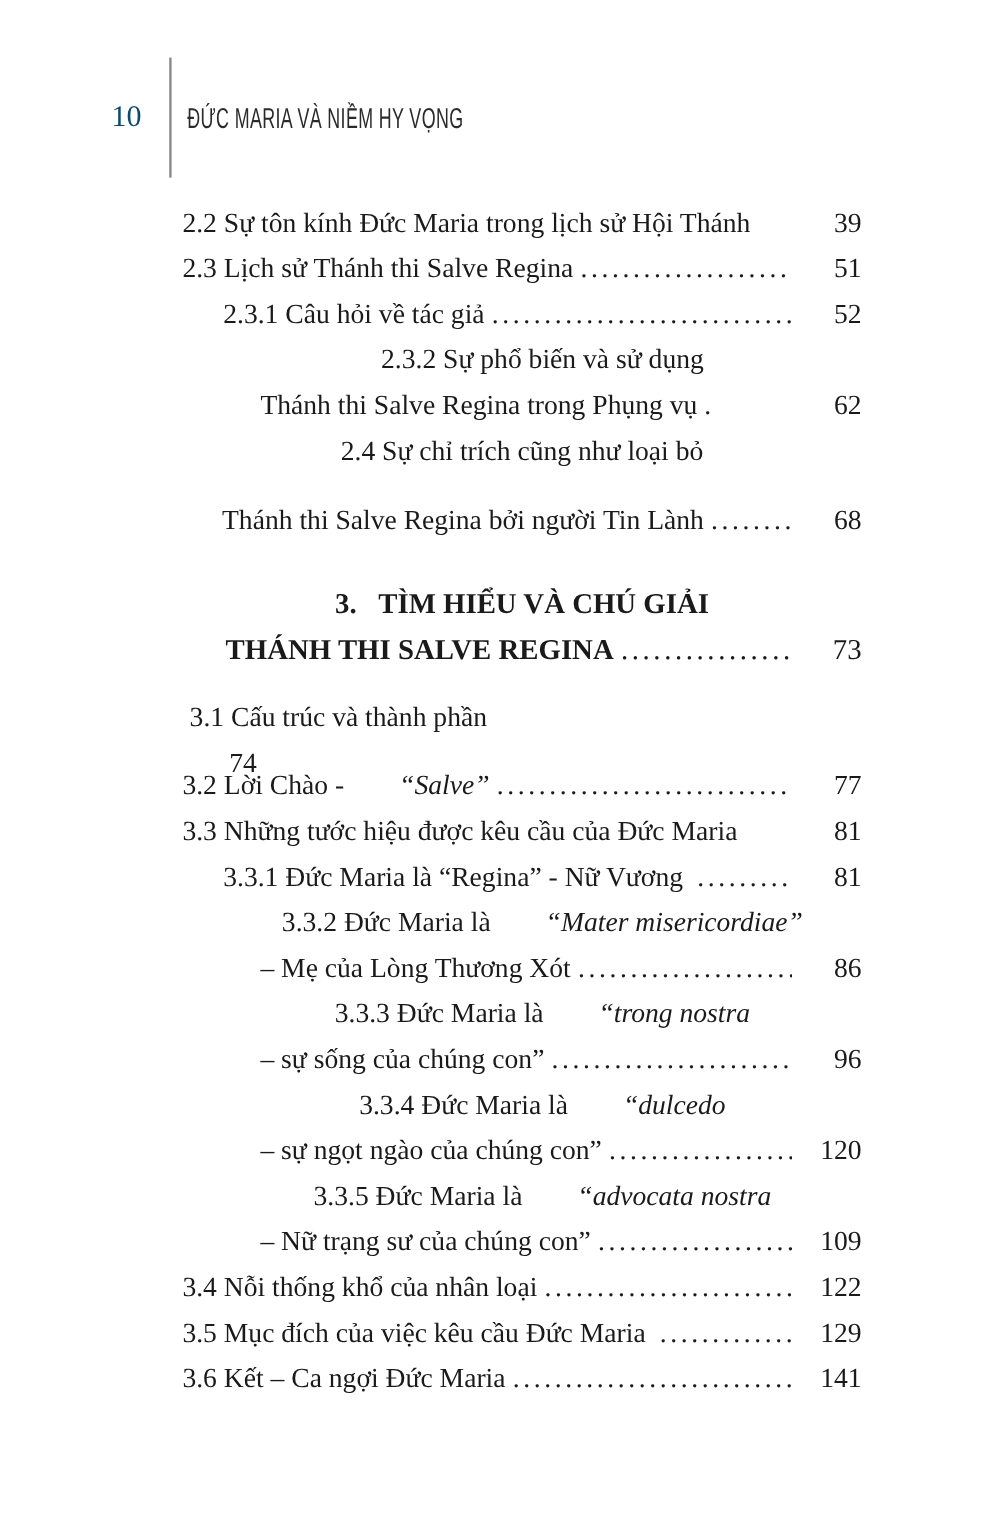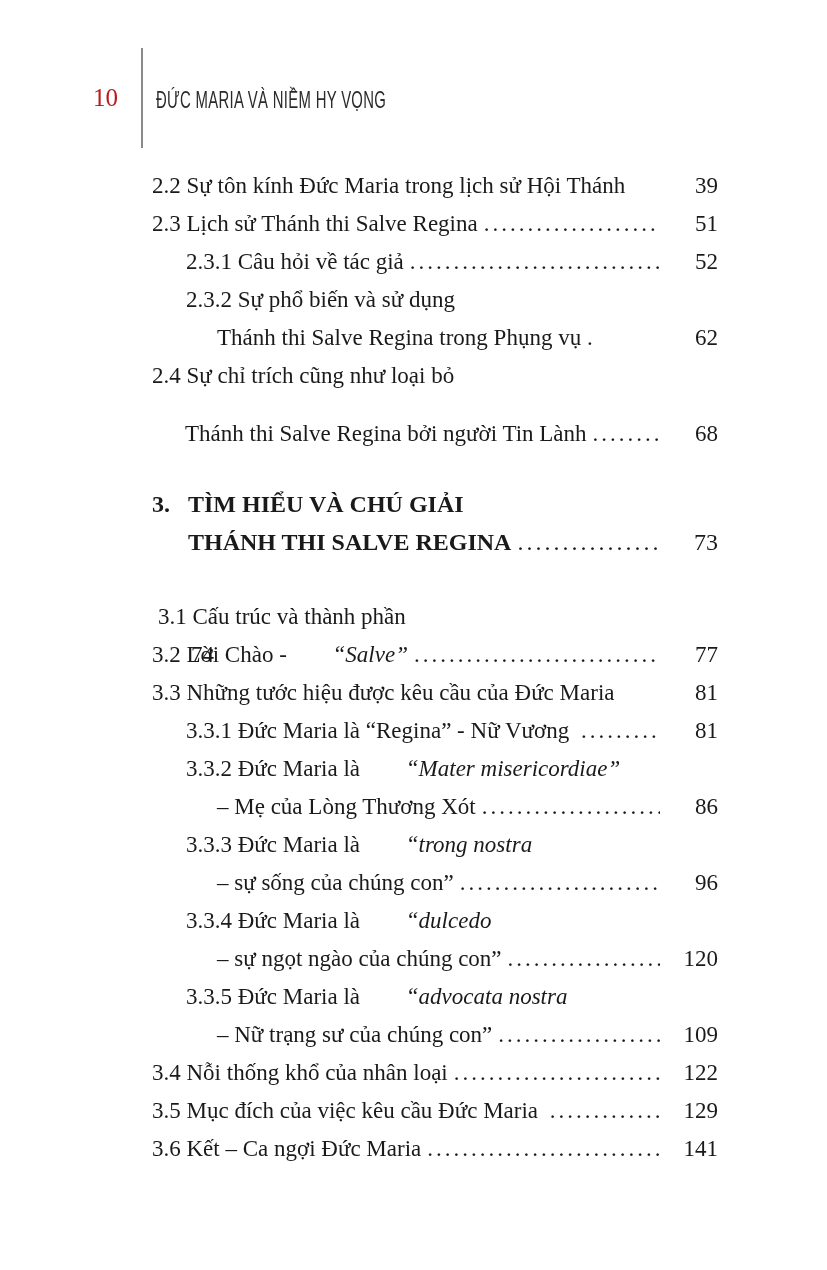--- a/index.html
+++ b/index.html
@@ -9,42 +9,42 @@
     background:#ffffff;
     font-family:"Liberation Serif","DejaVu Serif",serif;
     color:#1a1a1a;
     overflow:hidden;
   }
 
   
   .running-header { position:absolute; top:0; left:0; width:100%; height:150px; }
   .folio {
     position:absolute; left:93px; top:84px;
-    font-size:25px; line-height:28px; color:#b91c1c;
+    font-size:25px; line-height:28px; color:#0c4a6e;
   }
   .header-rule {
     position:absolute; left:141px; top:48px;
     width:2px; height:100px; background:#8a8a8a;
   }
   .running-title {
     position:absolute; left:156px; top:87px;
     font-family:"Liberation Sans","DejaVu Sans",sans-serif;
     font-size:24px; line-height:26px; color:#2b2b2b;
     letter-spacing:0.5px; white-space:nowrap;
     transform:scaleX(0.62); transform-origin:left center;
   }
 
   
   .toc {
     position:absolute; top:167px; left:152px; right:109px; 
     font-size:23px;
   }
   .row {
     display:flex; align-items:baseline;
-    height:38px; line-height:38px;
+    height:38px; line-height:38px;justify-content:center;
   }
   .text, .em, .hnum { white-space:pre; flex:0 0 auto; }
   .em { font-style:italic;margin-left:40px; }
   .leader {
     flex:1 1 0; min-width:0;
     overflow:hidden; white-space:nowrap; text-align:right;
     letter-spacing:3px;
     margin-left:6px; margin-right:2px;
   }
   .page-num { flex:0 0 auto; width:56px; text-align:right; }

